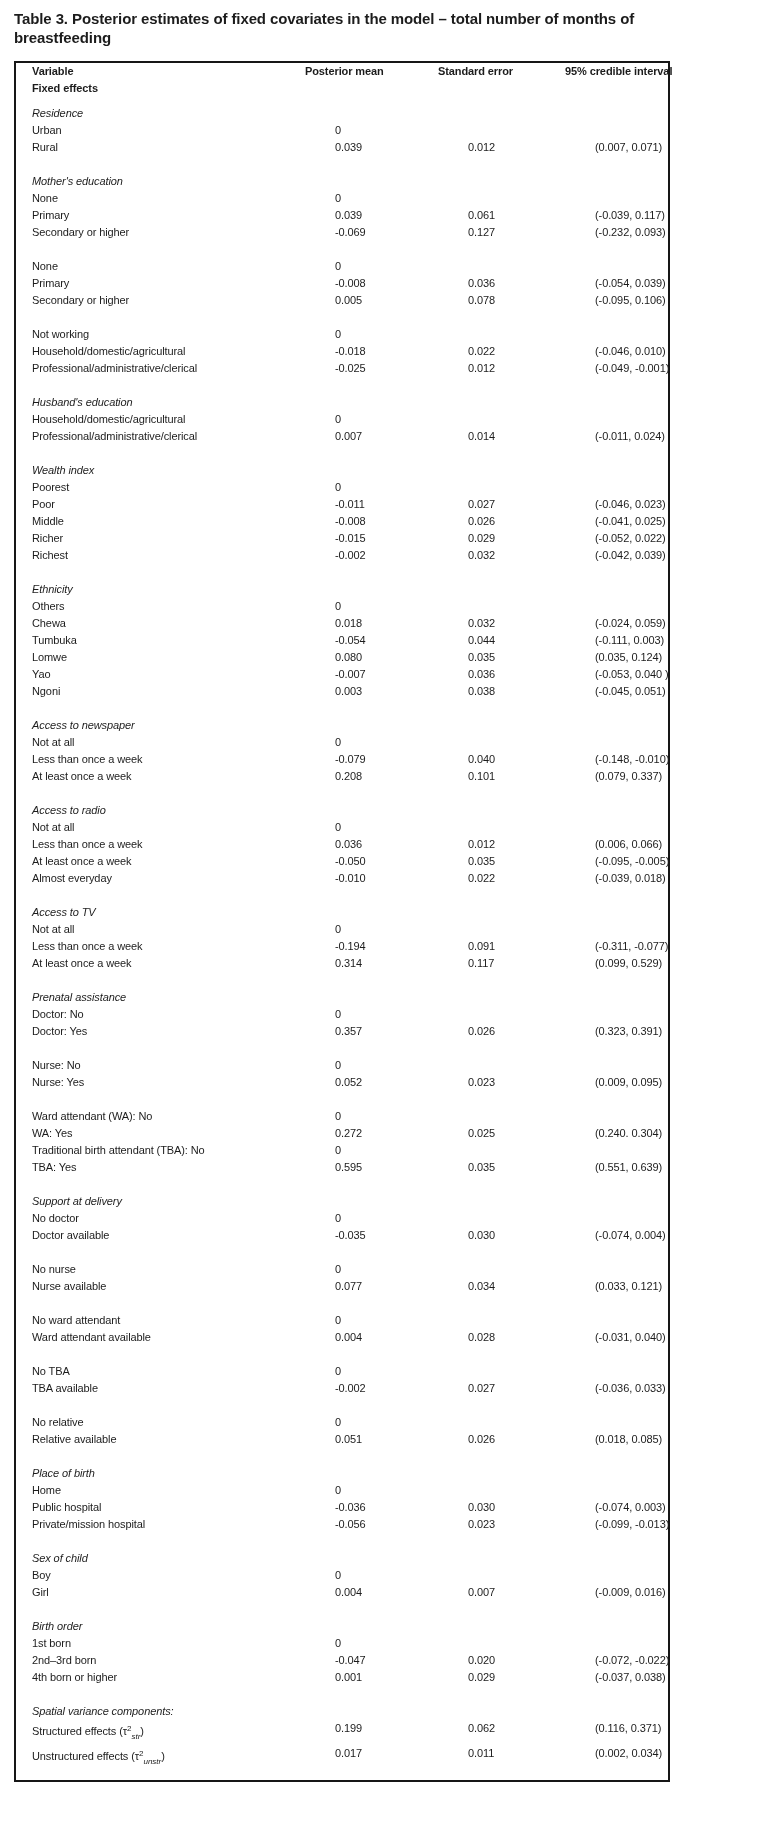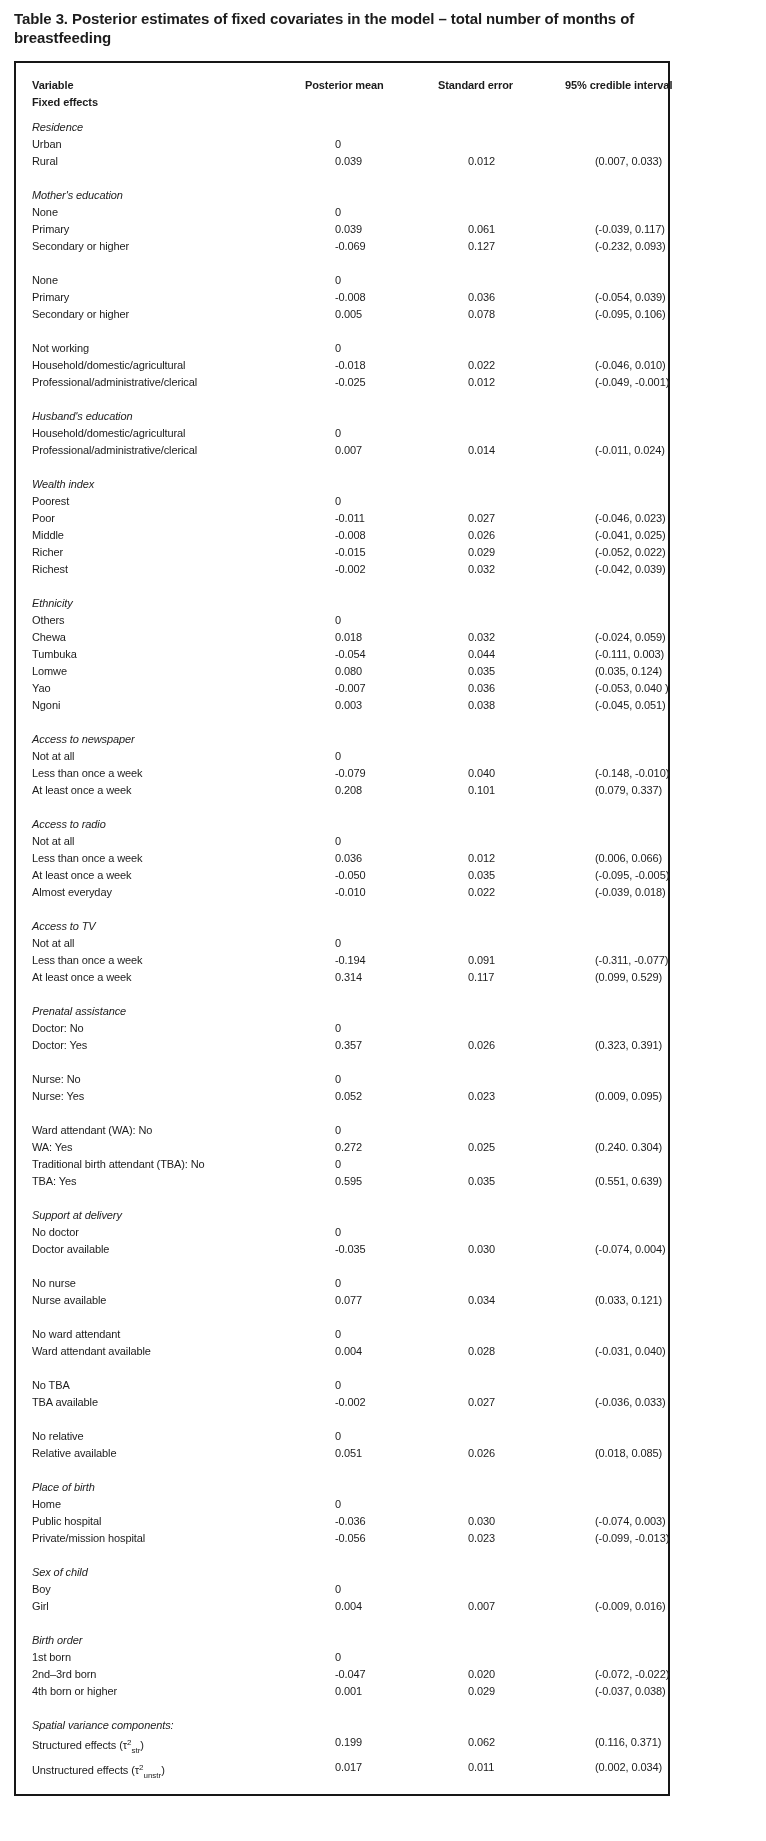--- a/index.html
+++ b/index.html
@@ -11,40 +11,40 @@
   }
   .page{width:684px;min-height:1841px;background:#fff;}
   .title{
     font-size:15px;font-weight:bold;line-height:19px;
     padding:9px 40px 0 14px;max-width:700px;
     letter-spacing:-0.1px;
   }
   .table-box{
     margin:14px 14px 0 14px;
     border:2px solid #161616;
-    padding:14px 14px 10px 16px;
+    padding:0 14px 10px 16px;
     background:#fff;
   }
   .row{
     display:grid;
     grid-template-columns:303px 133px 127px 1fr;
     font-size:11px;
     line-height:17px;
     letter-spacing:-0.1px;
   }
   .row > div{white-space:nowrap;overflow:visible;}
   .hdr{font-weight:bold;}
   .shift{margin-left:-30px;}
   .section{margin-top:17px;}
   .section.first{margin-top:8px;}
   .sec-heading{
     font-size:11px;line-height:17px;font-style:italic;letter-spacing:-0.1px;
   }
   sup,sub{font-size:8px;letter-spacing:0;}
-  sub{vertical-align:-4px;}
+  sub{vertical-align:-4px;font-style:italic;}
   sup{vertical-align:4px;}
 </style>
 </head>
 <body>
 
 <div class="page">
   <div class="title">Table 3. Posterior estimates of fixed covariates in the model – total number of months of breastfeeding</div>
 
   <div class="table-box">
     <div class="row hdr">
@@ -65,21 +65,21 @@
           <div class="row">
             <div>Urban</div>
             <div>0</div>
             <div></div>
             <div></div>
           </div>
           <div class="row">
             <div>Rural</div>
             <div>0.039</div>
             <div>0.012</div>
-            <div>(0.007, 0.033)</div>
+            <div>(0.007, 0.071)</div>
           </div>
         </div>
         <div class="section">
           <div class="sec-heading">Mother's education</div>
           <div class="row">
             <div>None</div>
             <div>0</div>
             <div></div>
             <div></div>
           </div>

